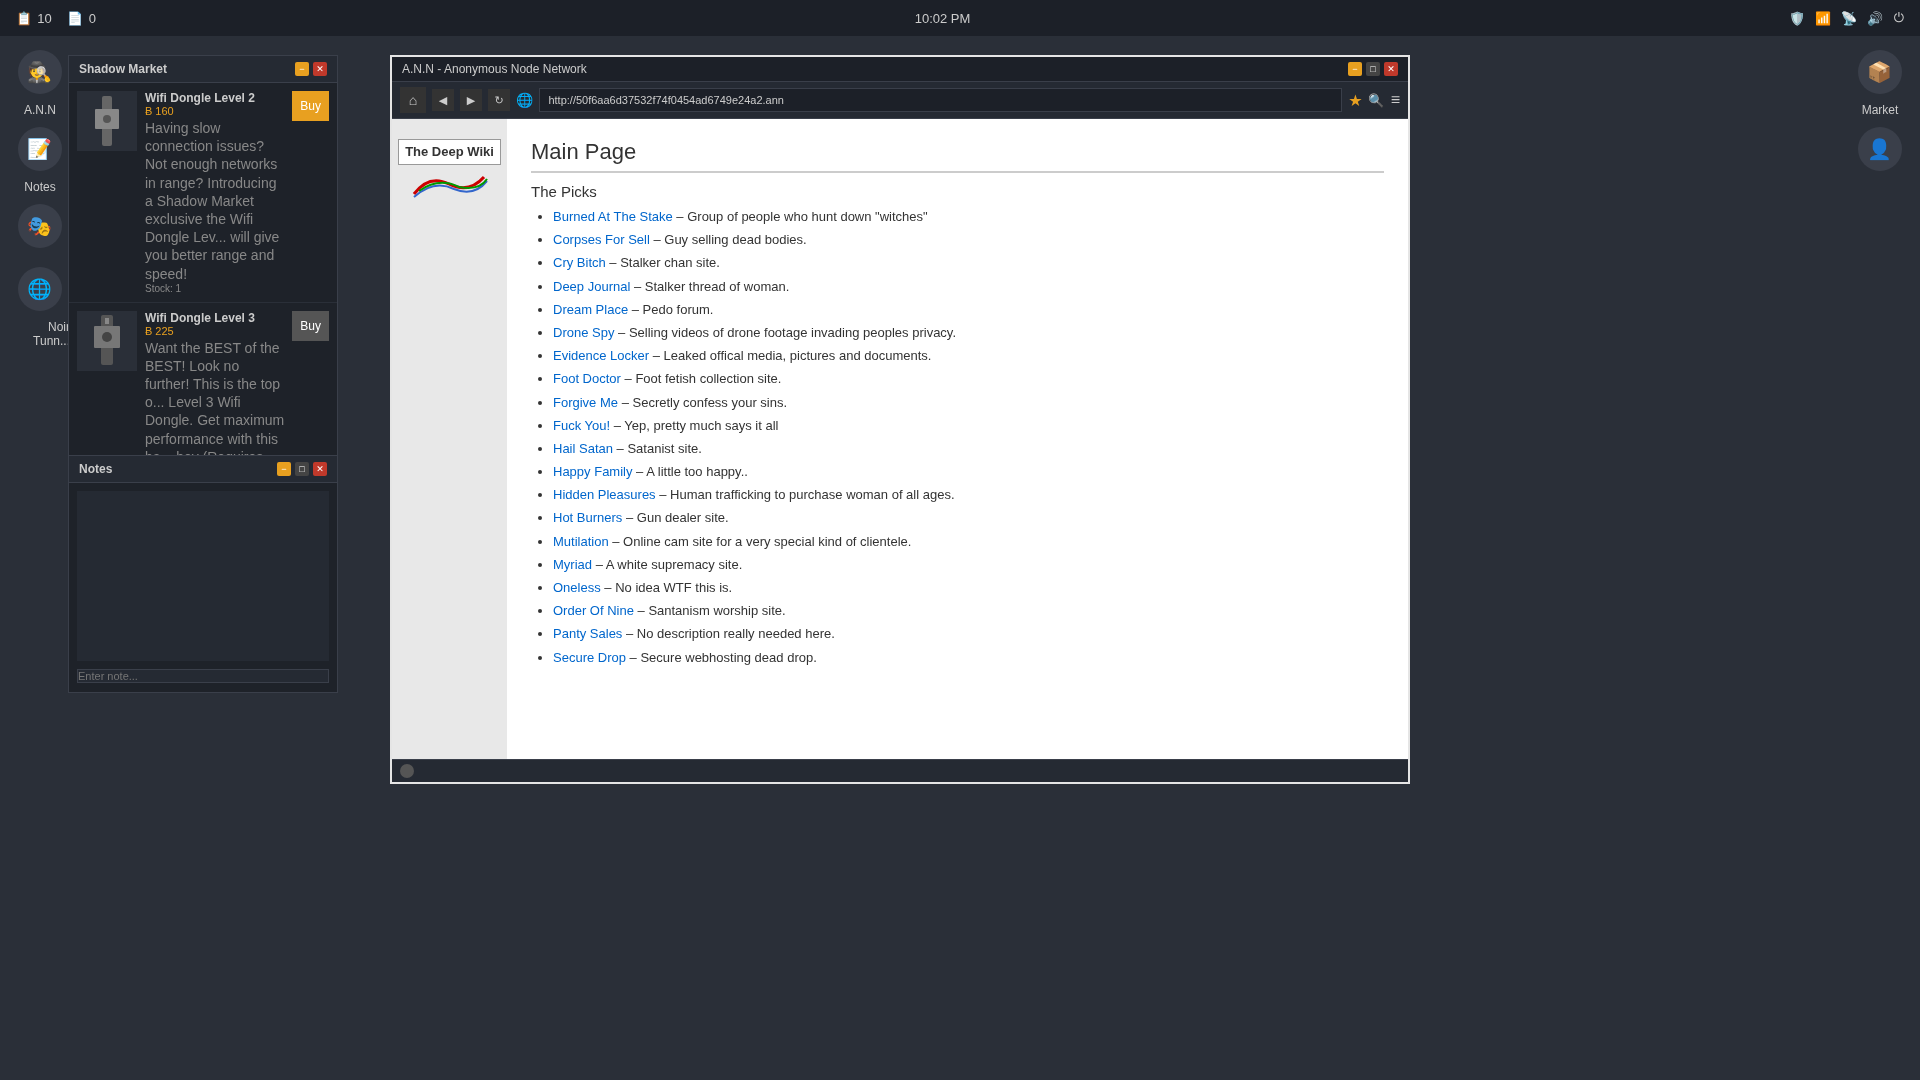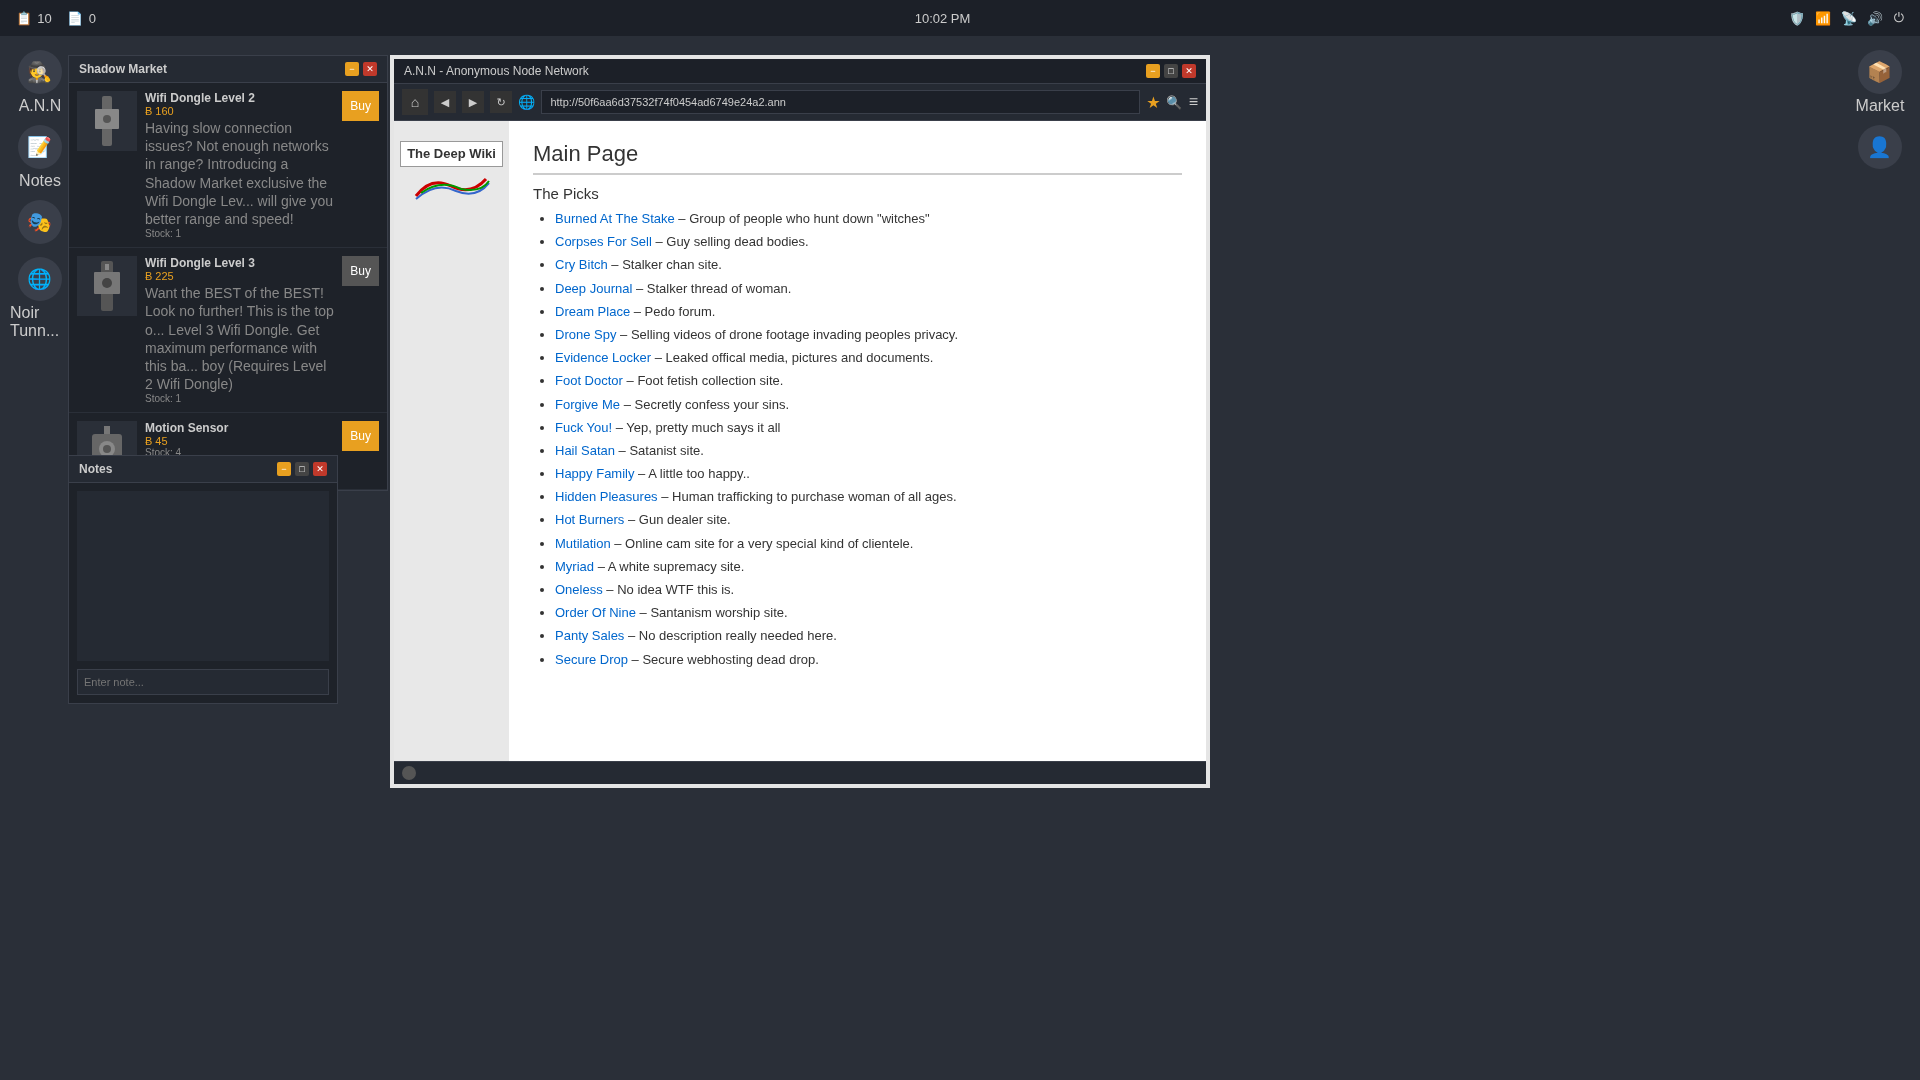--- a/index.html
+++ b/index.html
@@ -71,31 +71,31 @@
       border-radius: 50%;
       background: #3a3f4a;
       display: flex;
       align-items: center;
       justify-content: center;
       font-size: 20px;
       overflow: hidden;
     }
     .desktop-icon-label {
       color: #ccc;
-      font-size: 16px;
-      text-align: left;
-      margin-top: 3px;
+      font-size: 12px;
+      text-align: right;
+      margin-top: 9px;
     }
 
     
     #shadow-market {
       position: absolute;
       top: 55px;
       left: 68px;
-      width: 320px;
+      width: 270px;
       background: #1e2229;
       border: 1px solid #3a3f4a;
       z-index: 20;
     }
     .window-titlebar {
       display: flex;
       align-items: center;
       justify-content: space-between;
       background: #252a33;
       padding: 6px 10px;
@@ -204,32 +204,31 @@
       font-size: 11px;
       resize: none;
       padding: 4px;
     }
     .notes-input {
       width: 100%;
       background: #252a33;
       border: 1px solid #3a3f4a;
       color: #888;
       font-size: 11px;
-      padding: 6px;
       margin-top: 4px;
     }
 
     
     #ann-browser {
       position: absolute;
       top: 55px;
       left: 390px;
-      width: 820px;
+      width: 1020px;
       background: #1e2229;
-      border: 4px solid #e5e5e5;
+      border: 2px solid #e5e5e5;
       z-index: 15;
     }
     .browser-titlebar {
       display: flex;
       align-items: center;
       justify-content: space-between;
       background: #1c2028;
       padding: 5px 10px;
       border-bottom: 1px solid #3a3f4a;
     }

